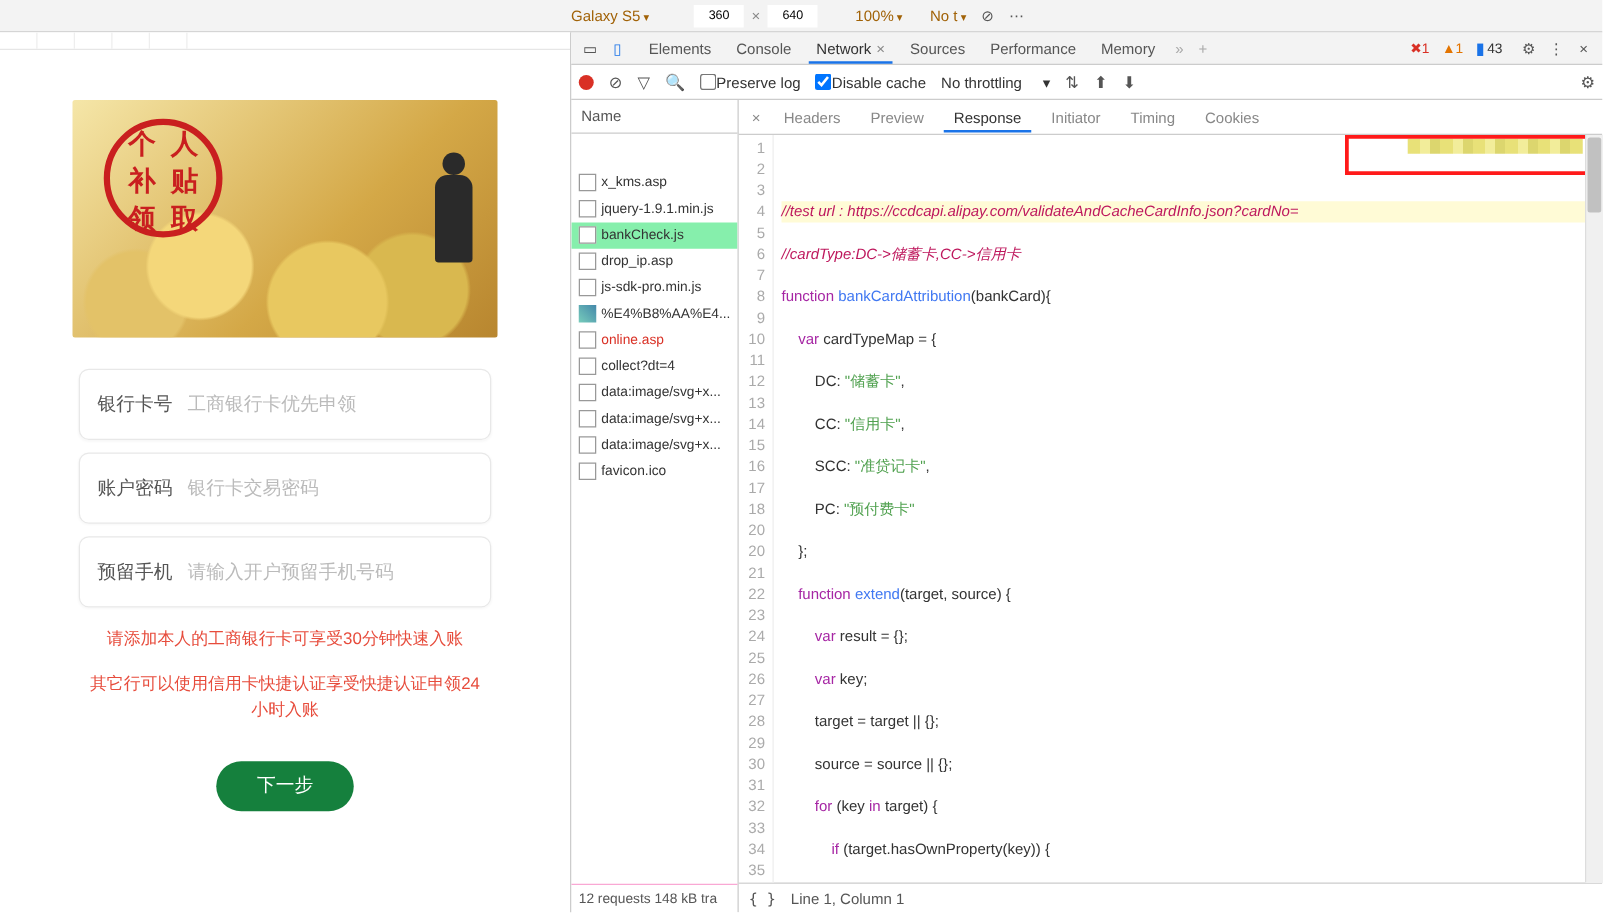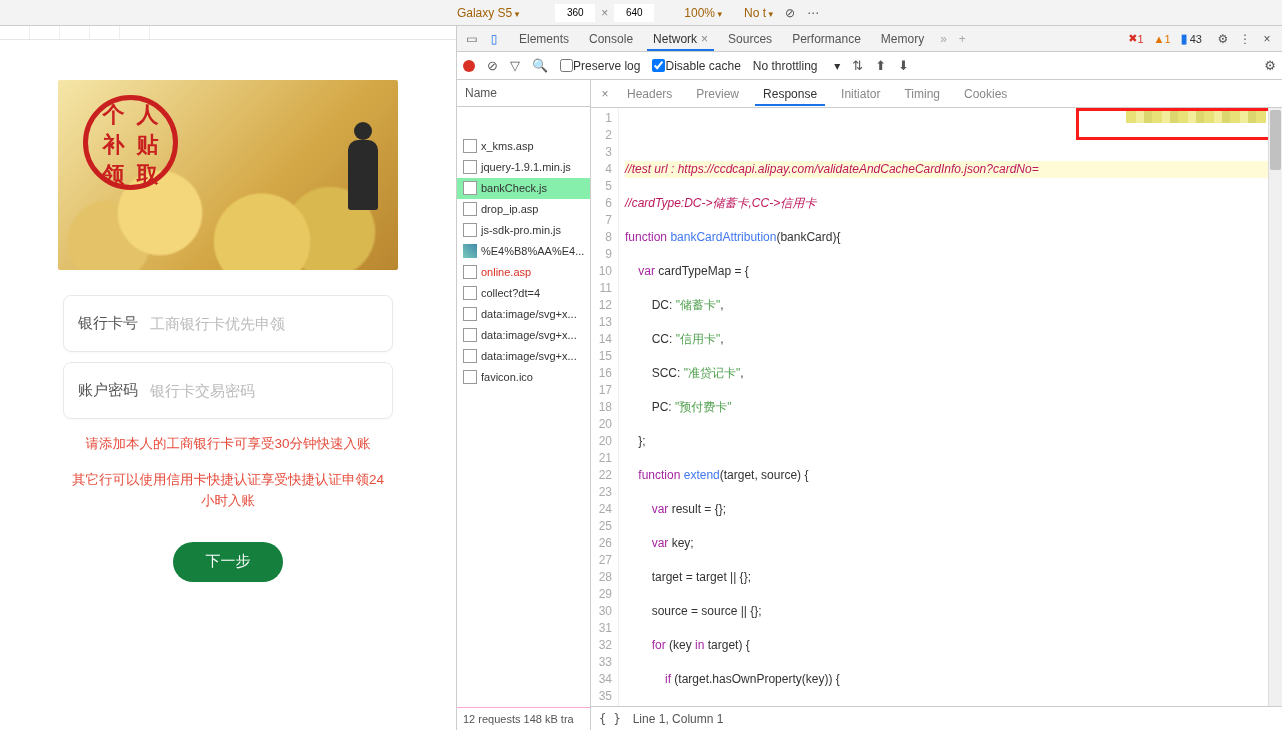--- a/index.html
+++ b/index.html
@@ -143,20 +143,24 @@
           <div class="person"></div>
         </div>
 
         <div class="field">
           <label>银行卡号</label>
           <input placeholder="工商银行卡优先申领" style="">
         </div>
         <div class="field">
           <label>账户密码</label>
           <input placeholder="银行卡交易密码" style="">
+        </div>
+        <div class="field">
+          <label>预留手机</label>
+          <input placeholder="请输入开户预留手机号码" style="">
         </div>
 
         <div class="tip">请添加本人的工商银行卡可享受30分钟快速入账</div>
         <div class="tip">其它行可以使用信用卡快捷认证享受快捷认证申领24小时入账</div>
         <button class="btn-next">下一步</button>
       </div>
     </div>
   </div>
 
   <div class="right">

